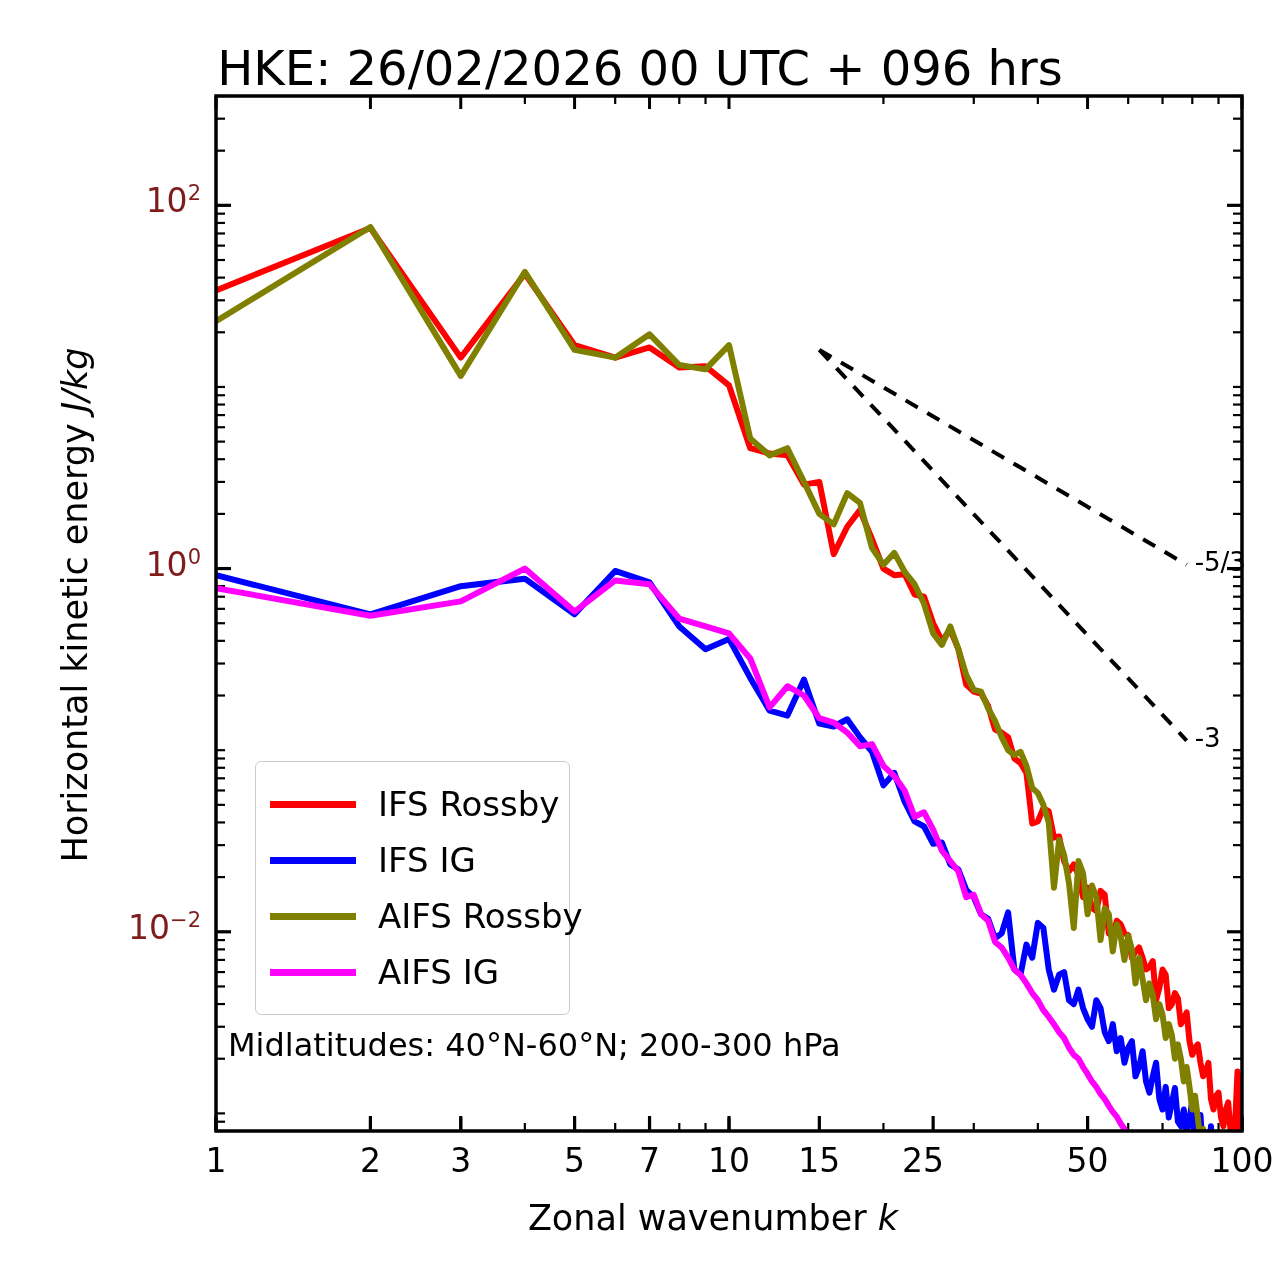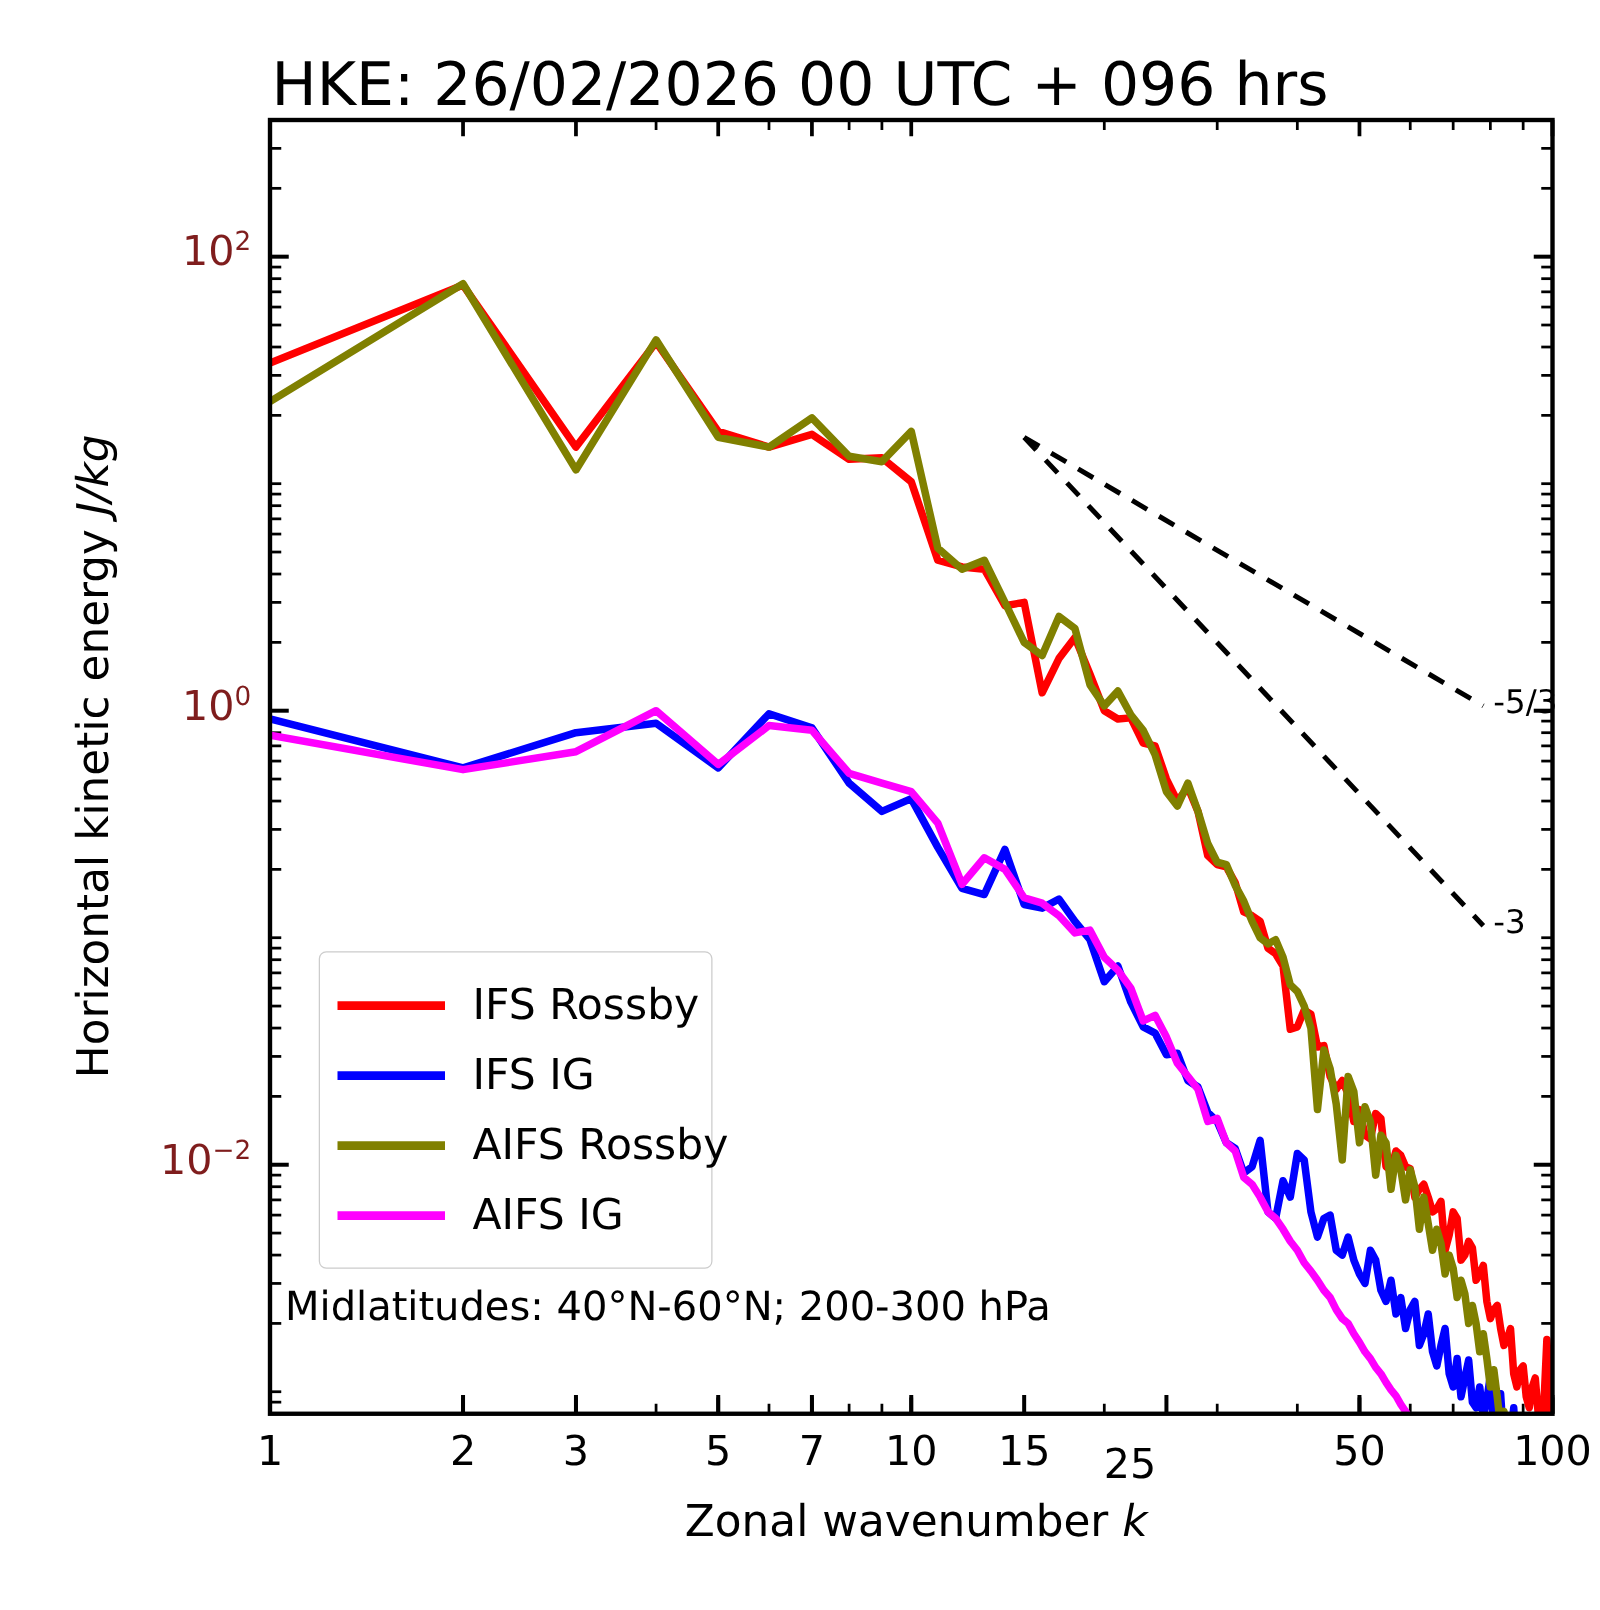--- a/index.html
+++ b/index.html
@@ -37,21 +37,21 @@
     text-align: center;
     transform: rotate(-90deg);
     transform-origin: 50% 50%;
     font-size: 35px;
     color: #000000;
     white-space: nowrap;
   }
   #ylabel-wrap .unit { font-style: italic; }
   #xlabel {
     position: absolute;
-    left: 220px;
+    left: 200px;
     top: 1198px;
     width: 1026px;
     text-align: center;
     font-size: 35px;
     color: #000000;
   }
   #xlabel .sym { font-style: italic; }
   #plot-svg {
     position: absolute;
     left: 0;
@@ -306,21 +306,21 @@
       <div class="tick-label-y" style="left: 6px; top: 907.788px; width: 195px;">10<sup>−2</sup></div>
     </div>
   <div id="xlabels-group">
       <div class="tick-label-x" style="left: 156px; top: 1141px; width: 120px;">1</div>
       <div class="tick-label-x" style="left: 310.428px; top: 1141px; width: 120px;">2</div>
       <div class="tick-label-x" style="left: 400.763px; top: 1141px; width: 120px;">3</div>
       <div class="tick-label-x" style="left: 514.572px; top: 1141px; width: 120px;">5</div>
       <div class="tick-label-x" style="left: 589.535px; top: 1141px; width: 120px;">7</div>
       <div class="tick-label-x" style="left: 669px; top: 1141px; width: 120px;">10</div>
       <div class="tick-label-x" style="left: 759.335px; top: 1141px; width: 120px;">15</div>
-      <div class="tick-label-x" style="left: 844px; top: 1141px; width: 120px; margin-top: 10px;">25</div>
+      <div class="tick-label-x" style="left: 863px; top: 1141px; width: 120px;">25</div>
       <div class="tick-label-x" style="left: 1027.57px; top: 1141px; width: 120px;">50</div>
       <div class="tick-label-x" style="left: 1182px; top: 1141px; width: 120px;">100</div>
     </div>
   <div id="slopelabels-group">
       <div class="slope-label" style="left: 1194.64px; top: 546.716px; text-align: center;">-5/3</div>
       <div class="slope-label" style="left: 1194.64px; top: 722.537px;">-3</div>
     </div>
 
   <div id="legend-box">
       <div class="legend-row">

